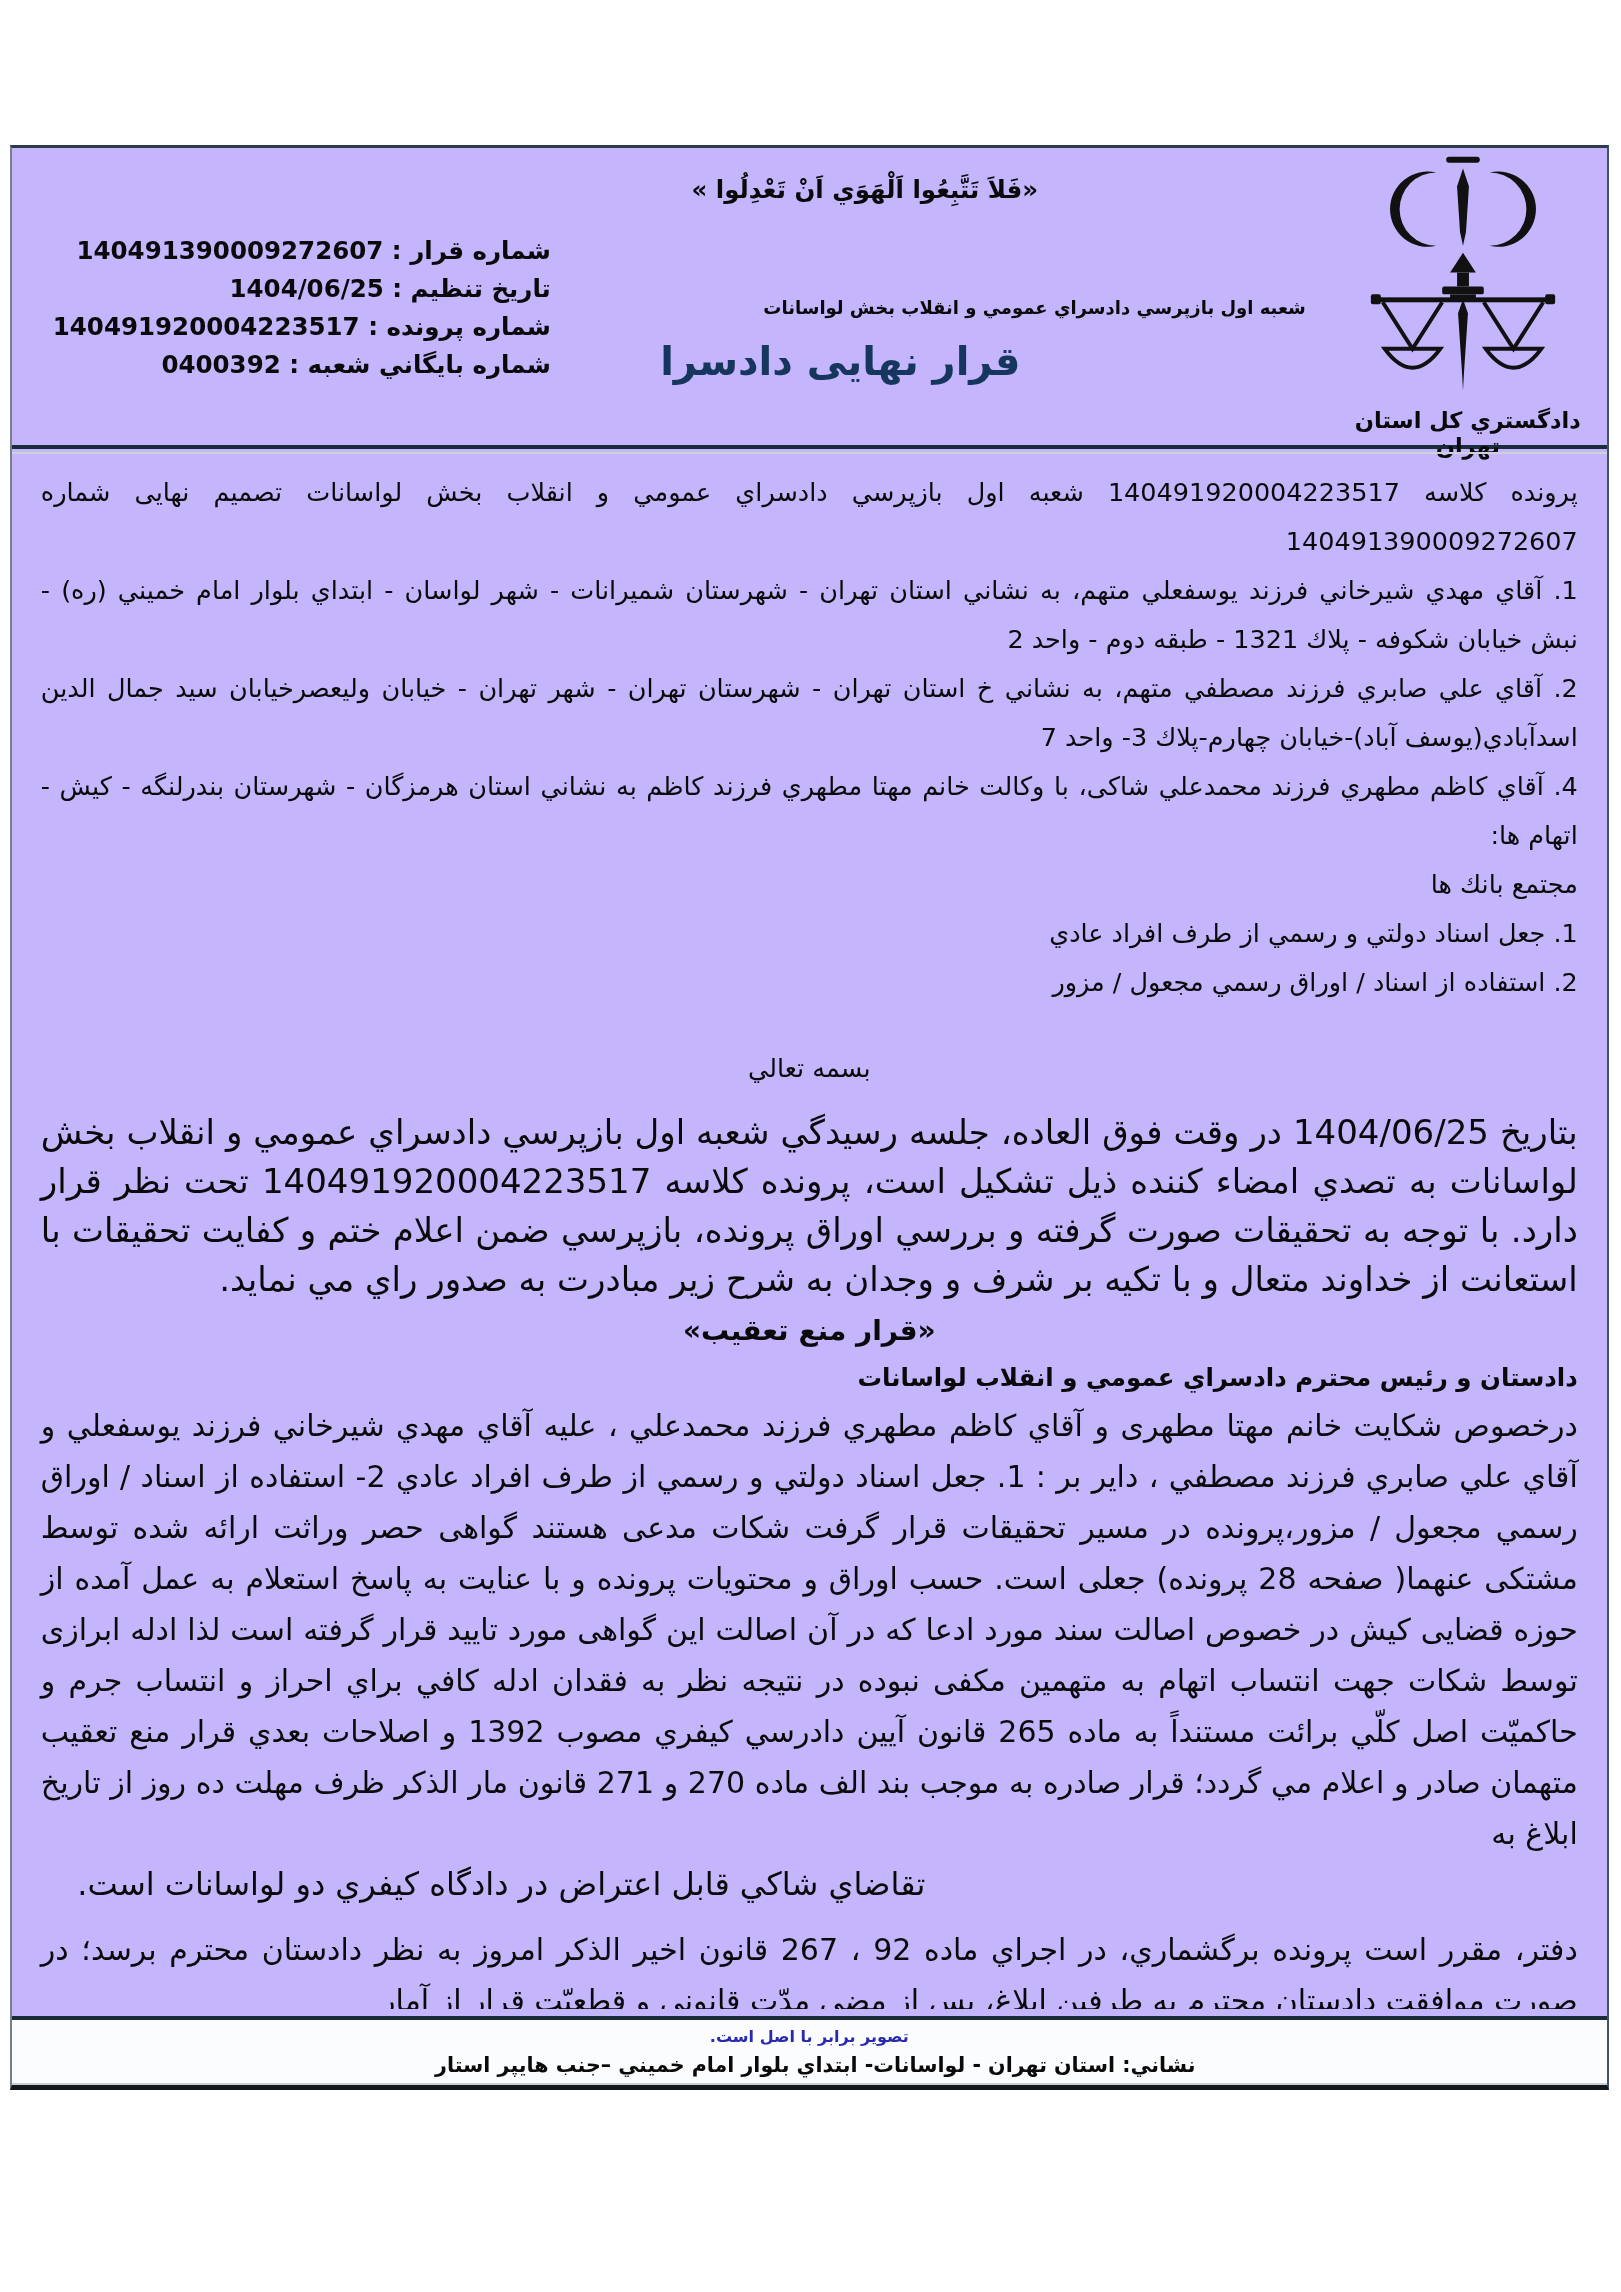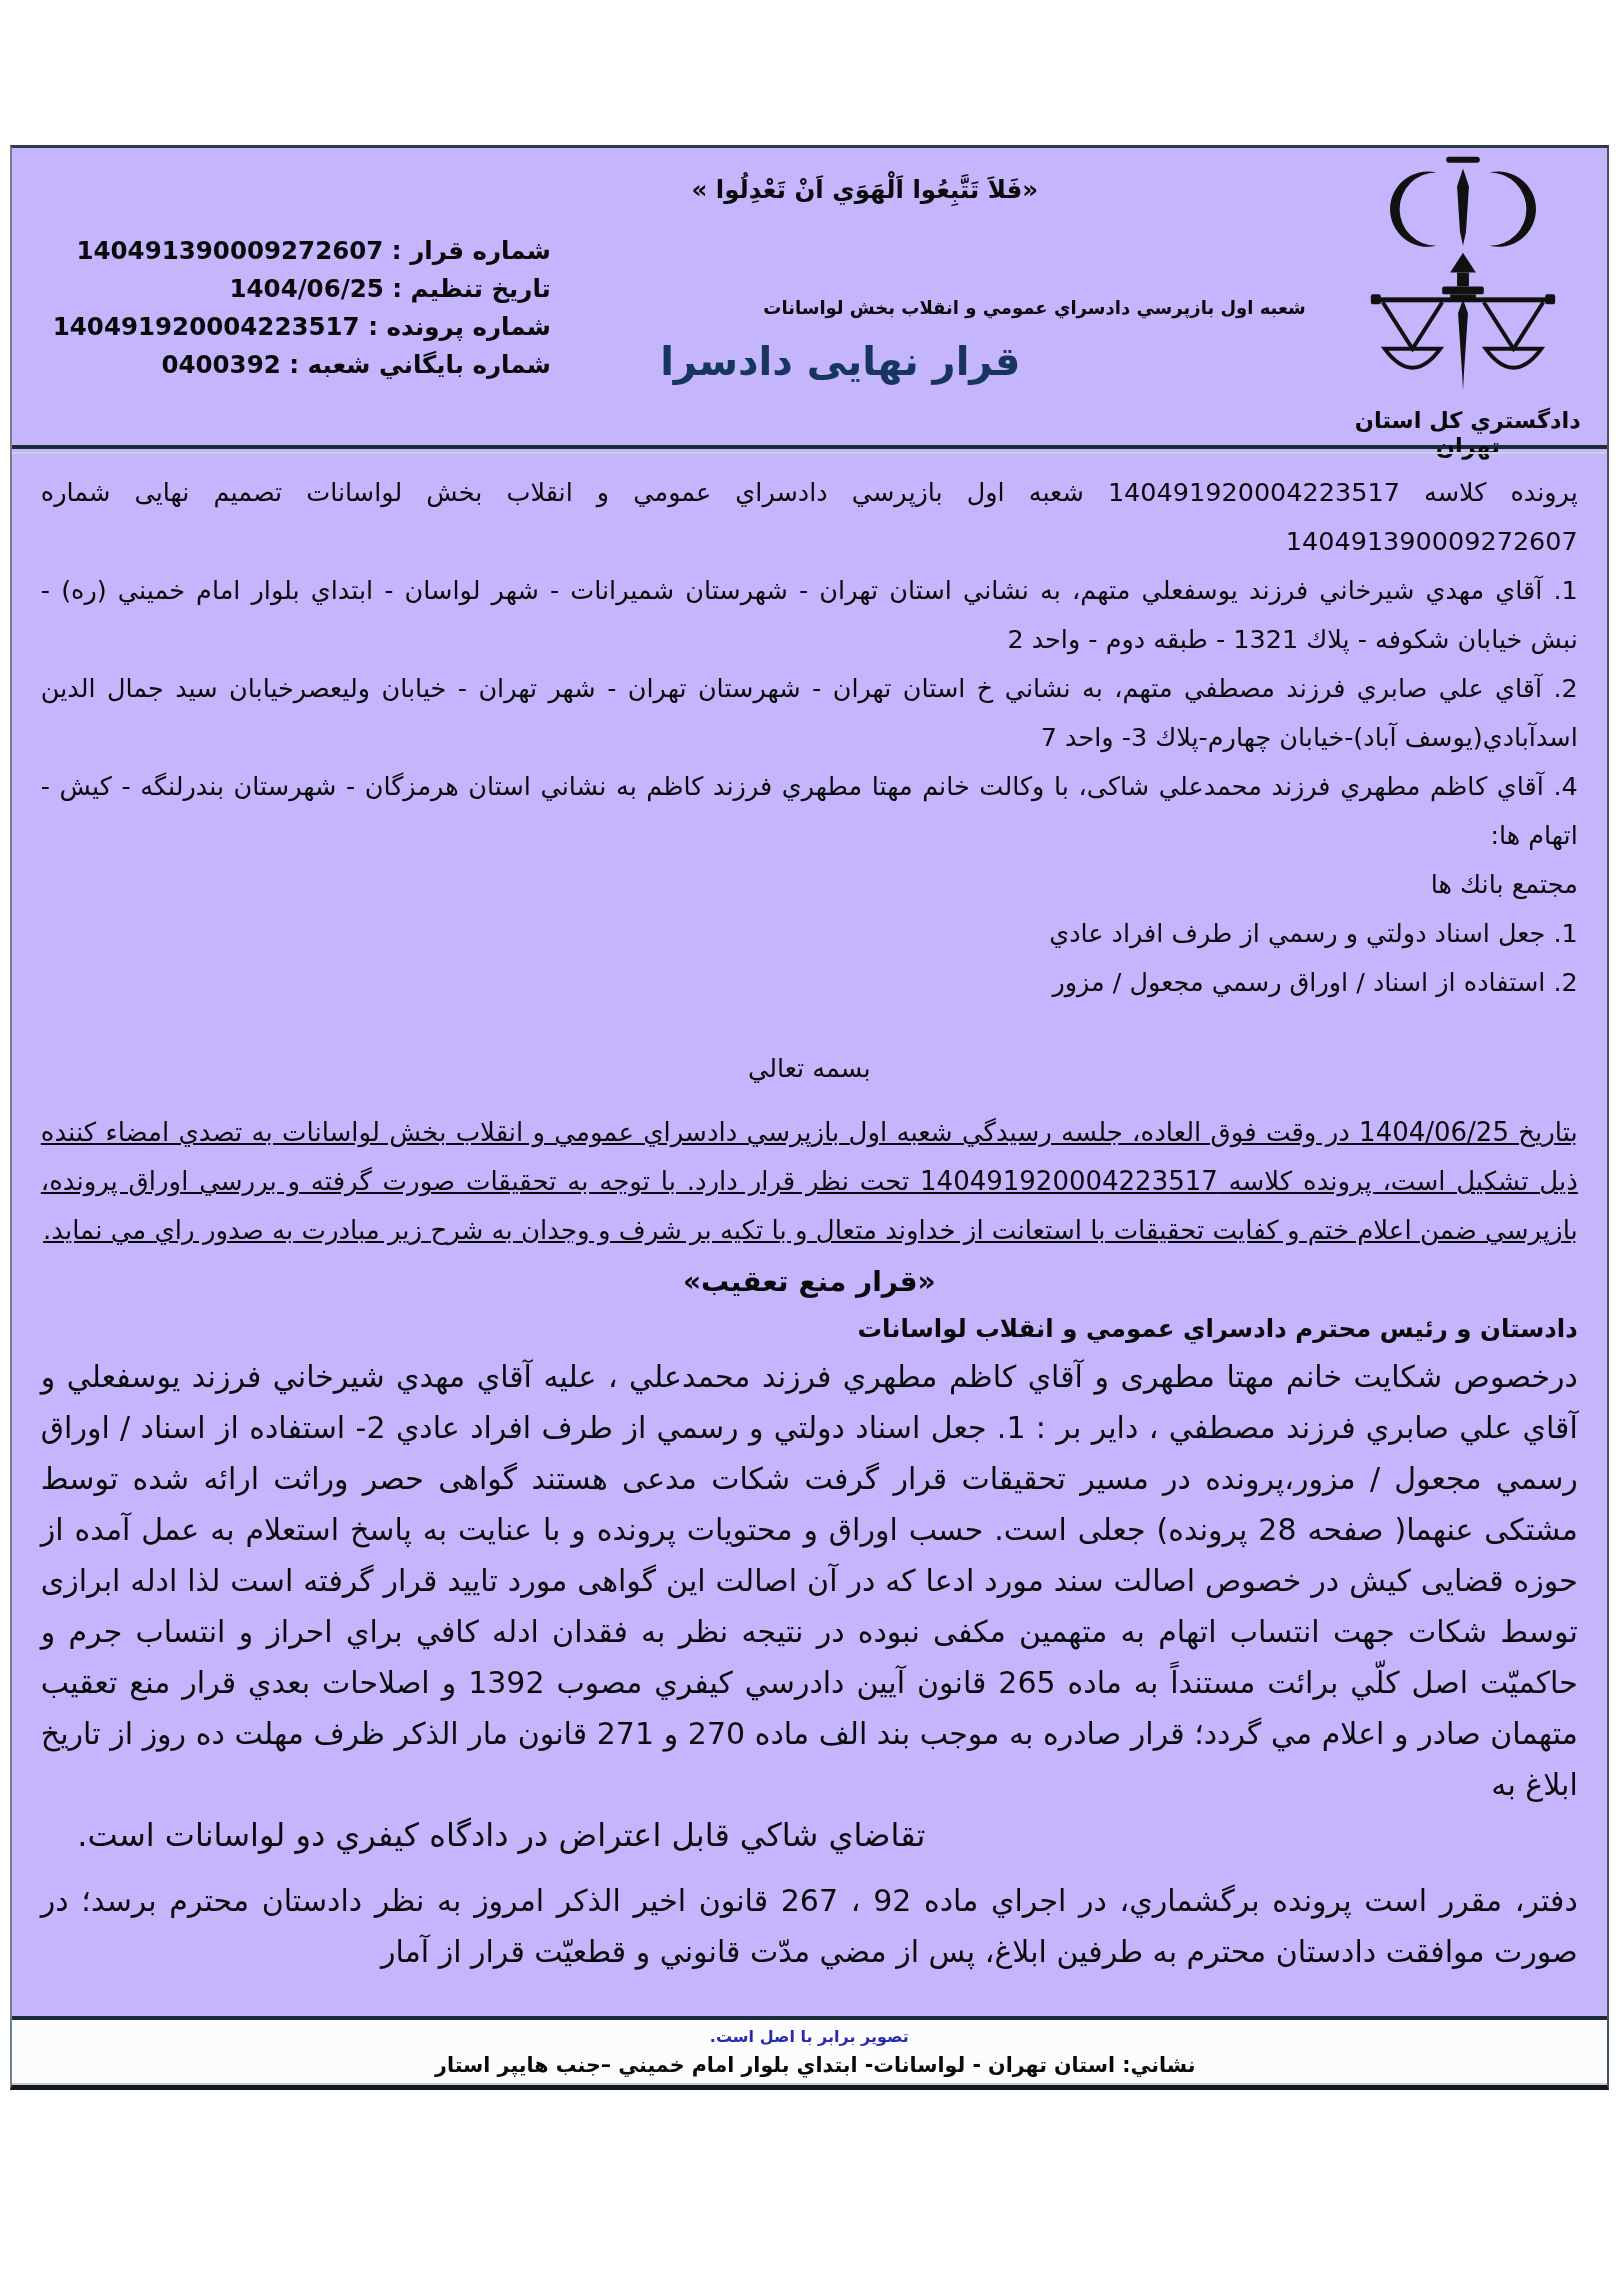--- a/index.html
+++ b/index.html
@@ -39,21 +39,21 @@
     font-weight:bold;font-size:22.5px;
   }
   
   .content{
     position:absolute;left:0;right:0;top:306px;bottom:76px;overflow:hidden;
     padding:13.7px 29px 0 29px;direction:rtl;
   }
   .bline{font-size:25.5px;line-height:49px;text-align:right;}
   .bline.justify{text-align:justify;text-align-last:justify;}
   .basmala{font-size:25.5px;line-height:49px;text-align:center;margin-top:37px;}
-  .para{font-size:26px;line-height:49px;text-align:justify;margin-top:15.7px;text-decoration:underline;}
+  .para{font-size:34px;line-height:49px;text-align:justify;margin-top:15.7px;}
   .ruling-heading{font-size:28px;font-weight:bold;text-align:center;margin-top:10px;}
   .addressee{font-size:24.5px;font-weight:bold;text-align:right;margin-top:15.7px;}
   .big-para{font-size:30px;line-height:51px;text-align:justify;margin-top:7.8px;}
   .ruling-last{font-size:32px;line-height:51px;width:921px;margin-left:0;margin-right:auto;text-align:center;}
   .office-para{font-size:30px;line-height:51px;text-align:justify;margin-top:13.7px;}
   
   .footer{
     position:absolute;left:0;right:0;bottom:0;height:65px;border-top:4.9px solid #1c2b3a;
     background:#fbfcfd;text-align:center;direction:rtl;
   }

